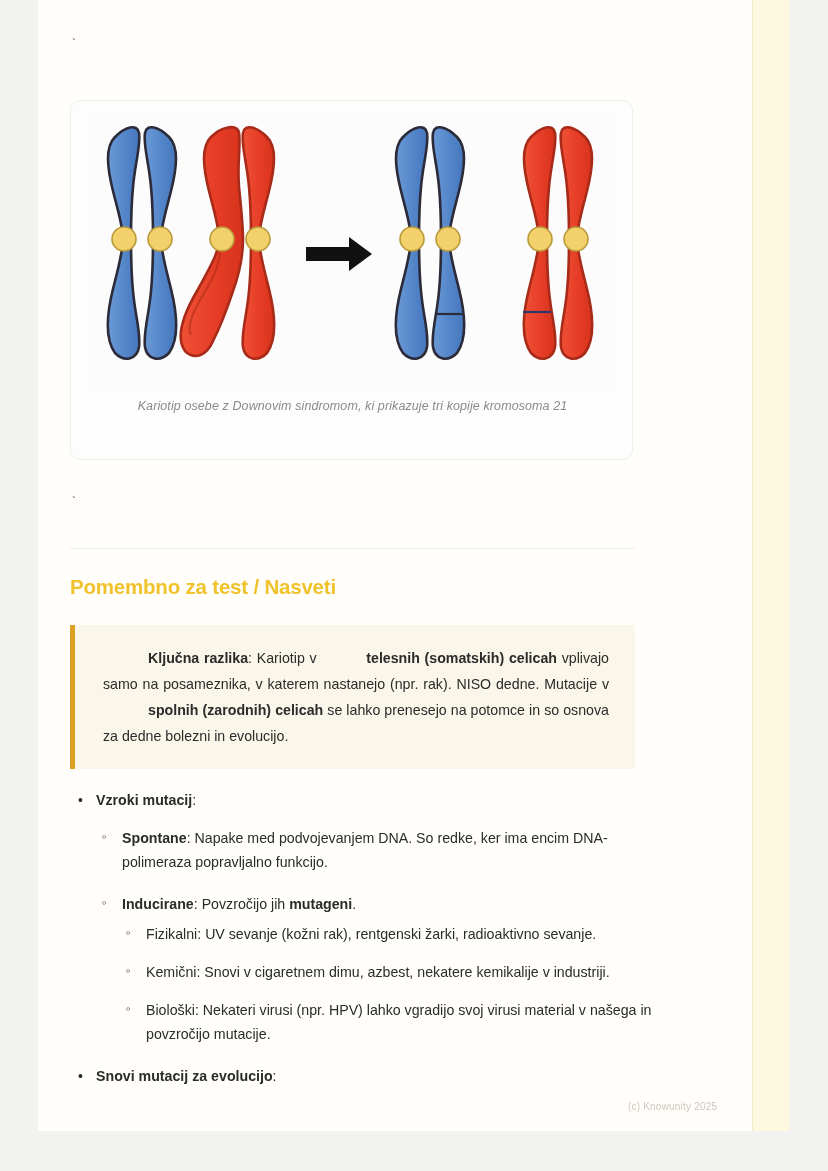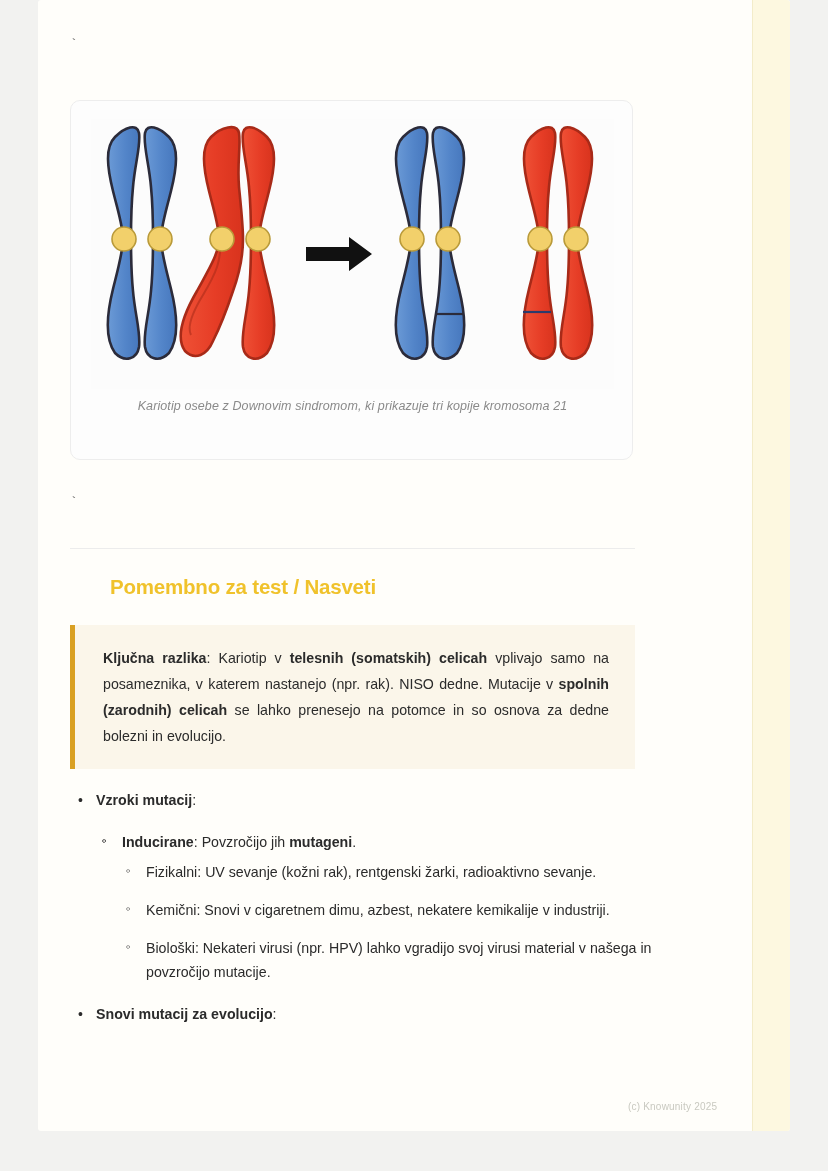--- a/index.html
+++ b/index.html
@@ -87,40 +87,39 @@
 
   
   .section-heading {
     position: absolute;
     left: 32px;
     top: 575px;
     font-size: 20.5px;
     font-weight: bold;
     color: #f0c22b;
     letter-spacing: -.2px;
-    margin-left: 40px;
   }
 
   
   .callout {
     position: absolute;
     left: 32px;
     top: 625px;
     width: 565px;
     background: #fbf6ea;
     border-left: 5px solid #d9a023;
     padding: 20px 26px 20px 28px;
   }
   .callout p {
     font-size: 14.2px;
     line-height: 26px;
     color: #2b2b2b;
     text-align: justify;
   }
-  .callout b { font-weight: bold; }
+  .callout b { font-weight: bold; margin-left: 45px; }
 
   
   .list-area {
     position: absolute;
     left: 32px;
     top: 788px;
     width: 600px;
   }
 
   ul.lvl1 { list-style: none; }
@@ -328,20 +327,21 @@
   <div class="list-area">
     <ul class="lvl1">
 
       <li>
         <span class="b1">•</span>
         <span><span class="lvl1-label">Vzroki mutacij</span><span>:</span></span>
 
         <ul class="lvl2">
           <li>
             <span class="b2">◦</span>
+            <span><span class="lvl2-label">Spontane</span><span>: Napake med podvojevanjem DNA. So redke, ker ima encim DNA-polimeraza popravljalno funkcijo.</span></span>
           </li>
 
           <li>
             <span class="b2">◦</span>
             <span><span class="lvl2-label">Inducirane</span><span>: Povzročijo jih </span><b>mutageni</b><span>.</span></span>
 
             <ul class="lvl3">
               <li>
                 <span class="b3">◦</span>
                 <span>Fizikalni: UV sevanje (kožni rak), rentgenski žarki, radioaktivno sevanje.</span>

